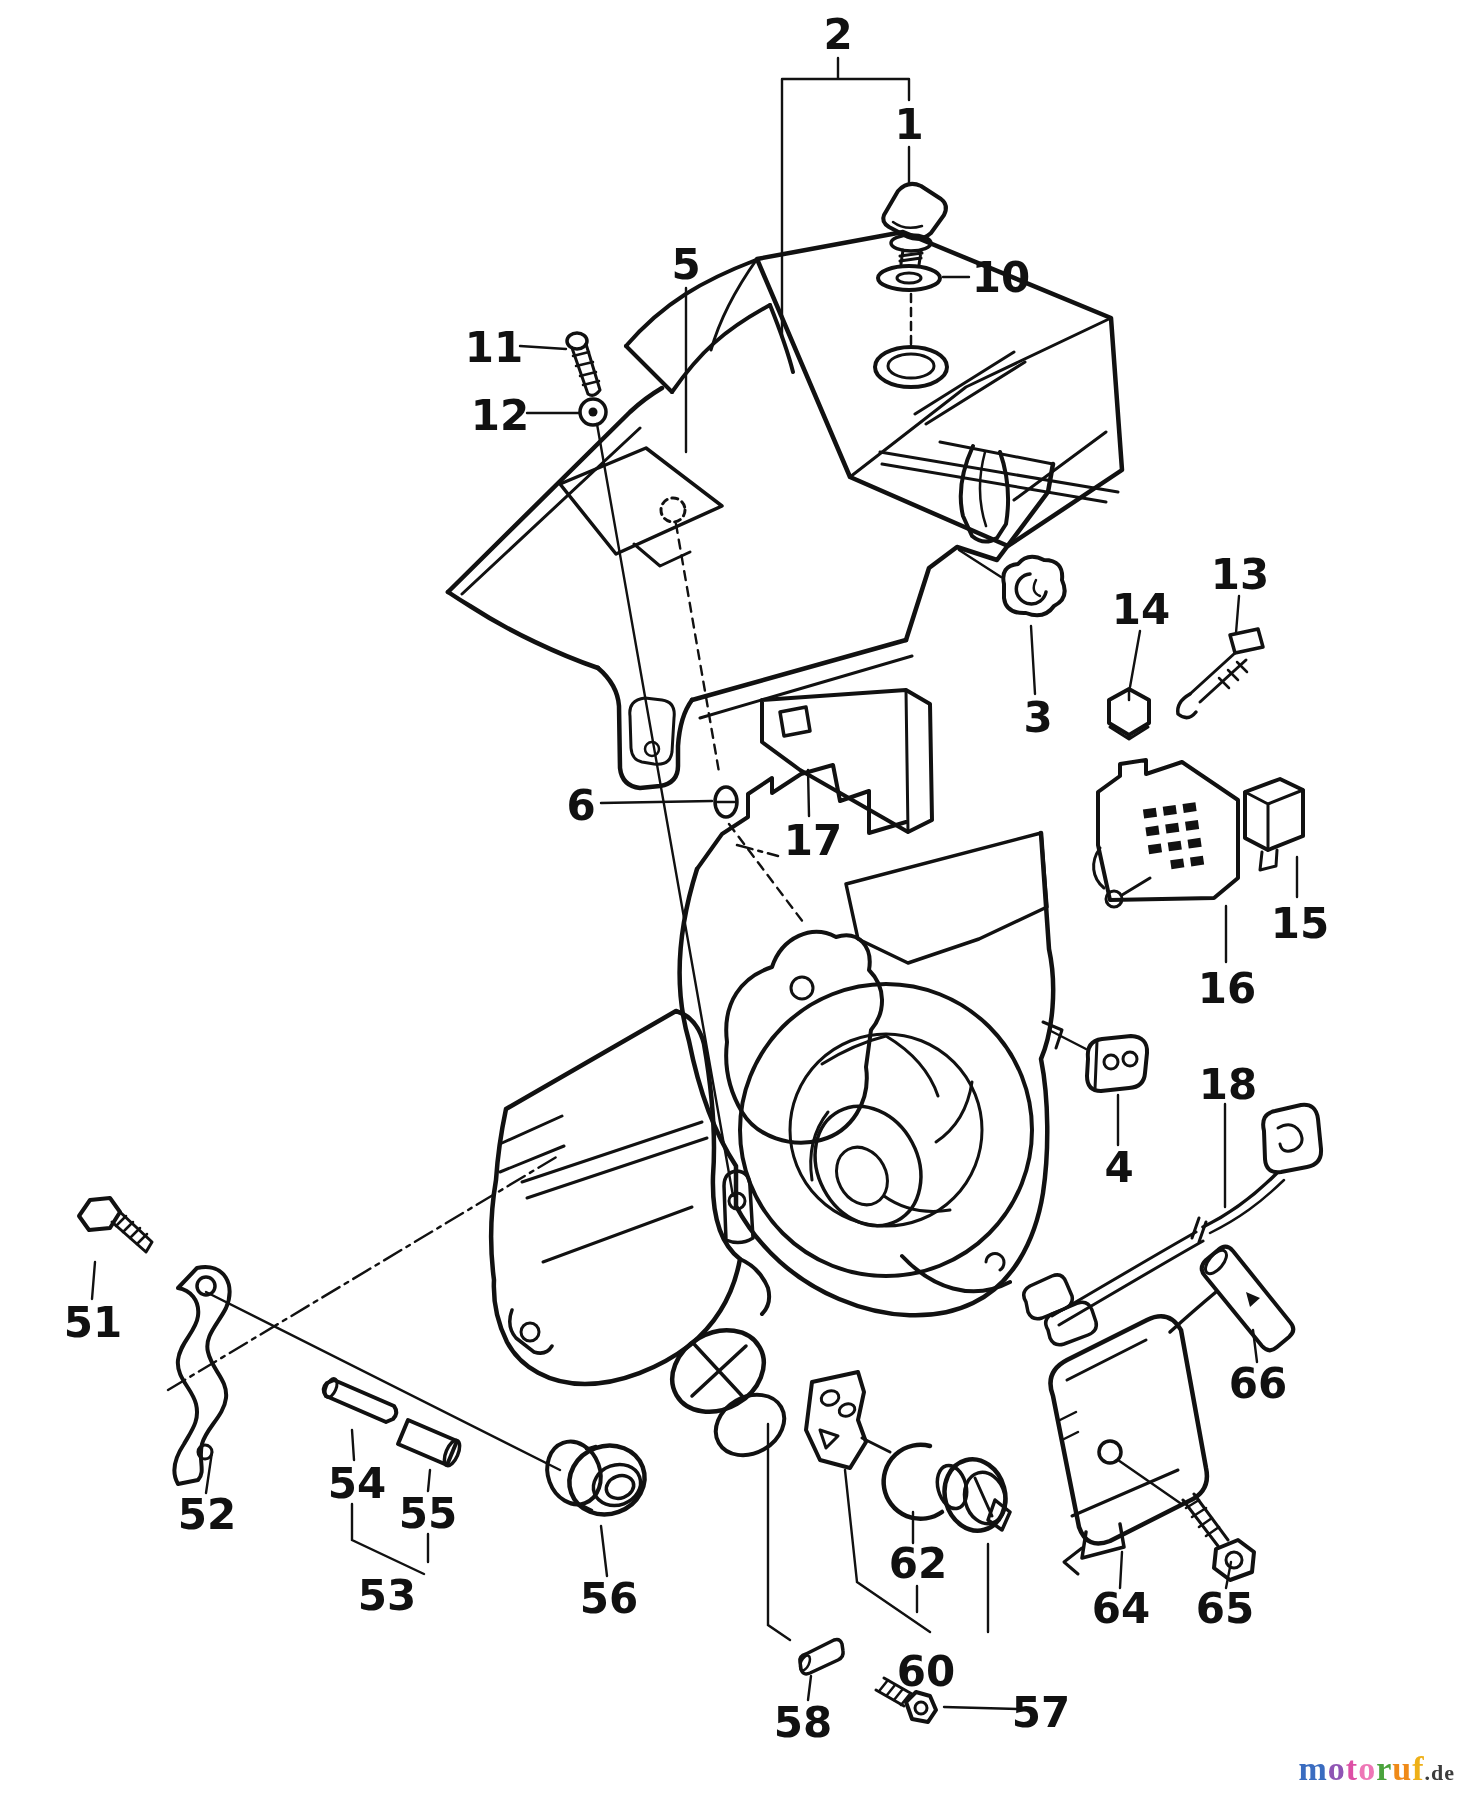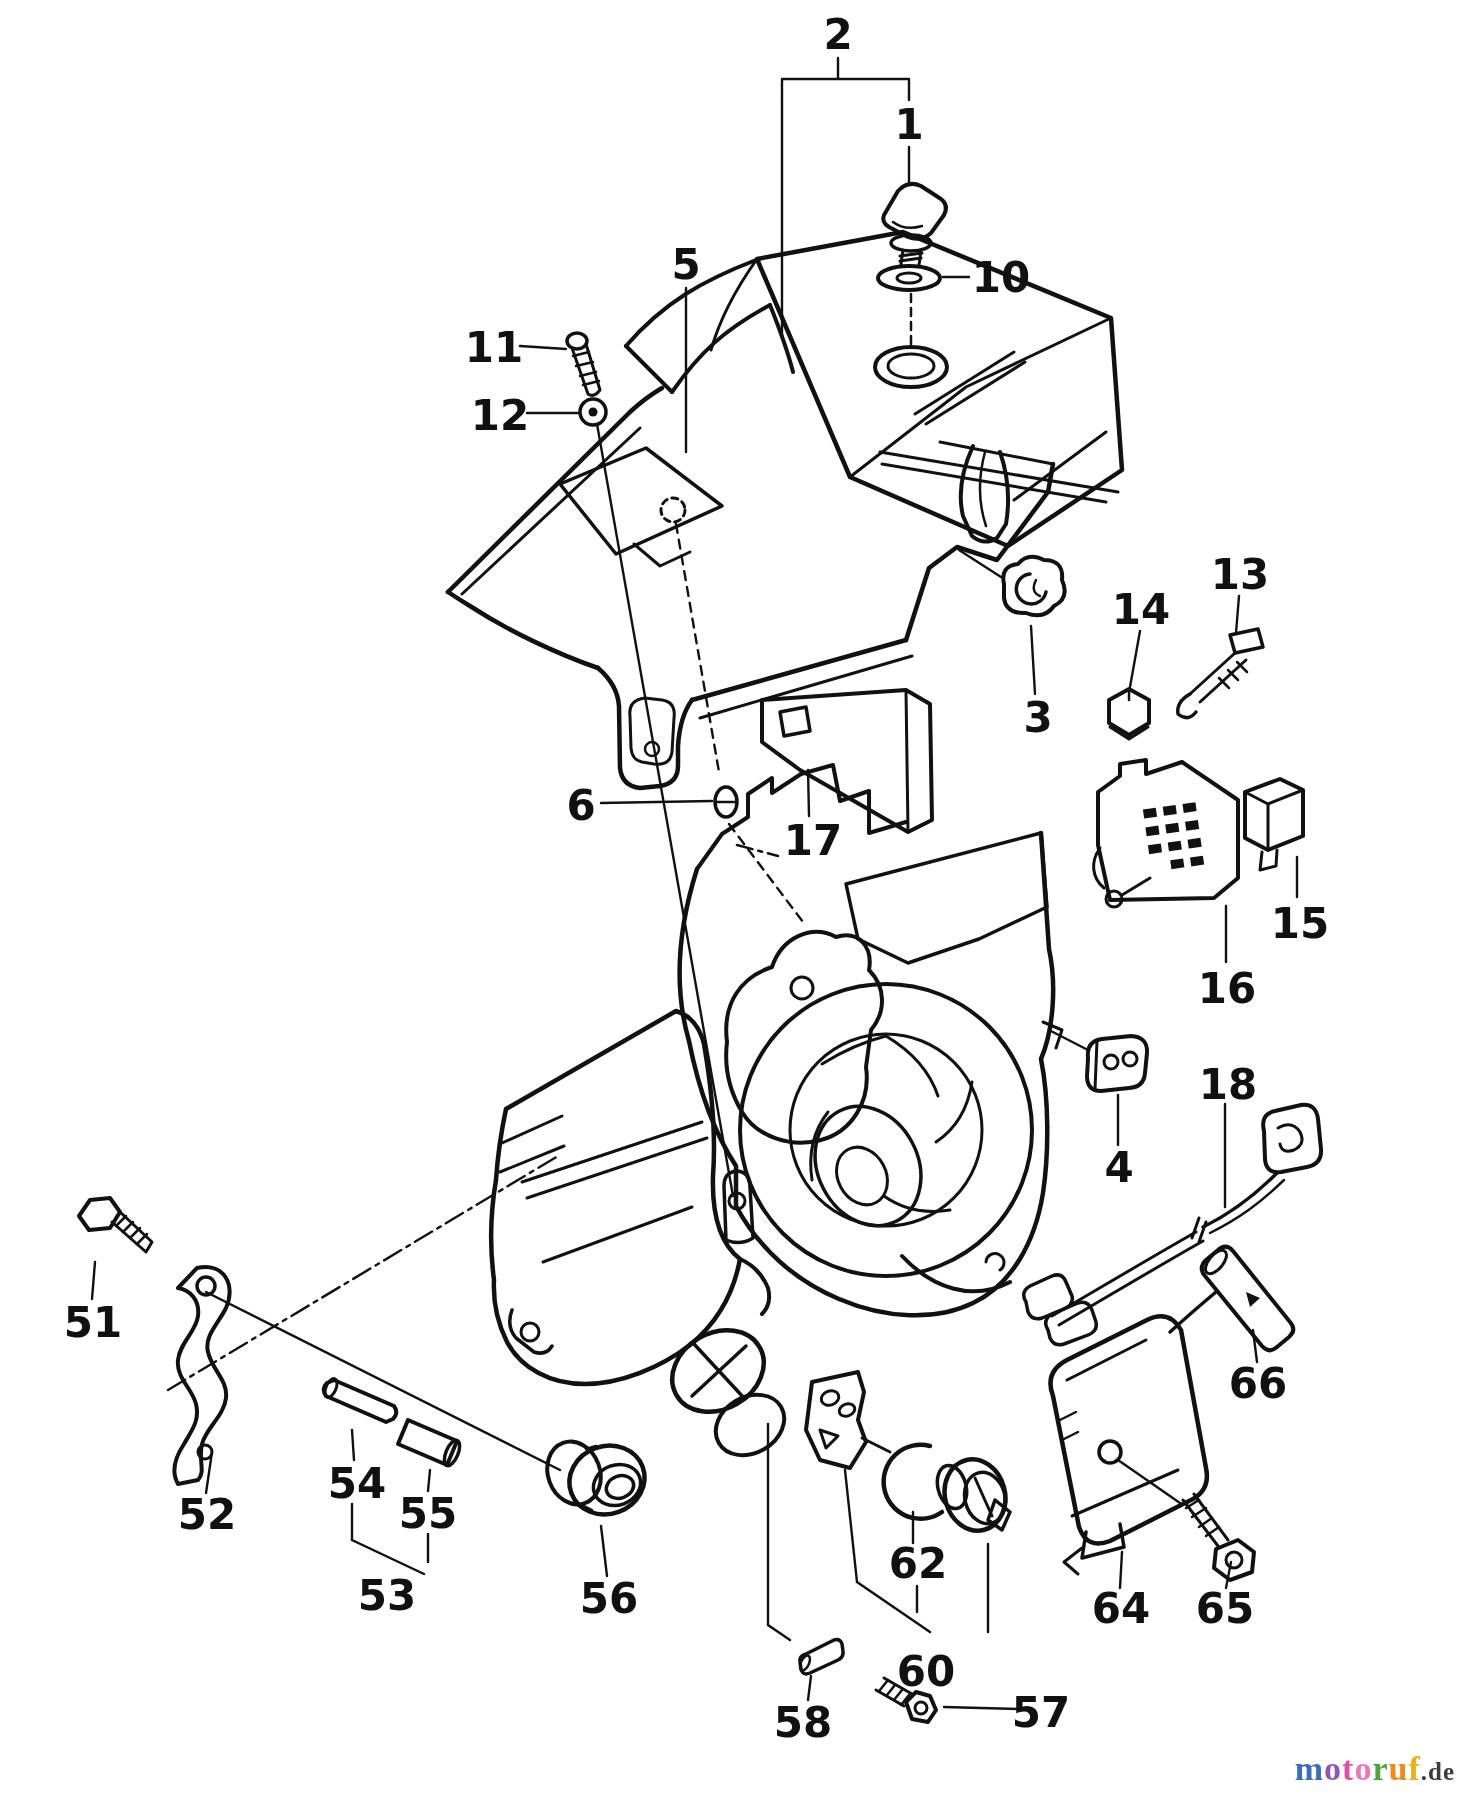--- a/index.html
+++ b/index.html
@@ -7,21 +7,21 @@
          font-family:"DejaVu Sans", sans-serif;}
   #art{position:absolute;left:0;top:0;}
   .ln{stroke:#111;fill:none;stroke-linecap:round;stroke-linejoin:round;}
   .w45{stroke-width:4.5;} .w4{stroke-width:4;} .w35{stroke-width:3.5;}
   .w3{stroke-width:3;} .w25{stroke-width:2.5;}
   .leader{stroke:#111;stroke-width:2.4;fill:none;stroke-linecap:round;}
   .part-label{font-family:"DejaVu Sans", sans-serif;font-weight:bold;font-size:42px;fill:#111;}
   #watermark{position:absolute;right:10px;bottom:12px;
              font-family:"Liberation Serif", serif;font-weight:bold;font-size:34px;
              letter-spacing:1px;user-select:none;}
-  #watermark .suffix{font-size:25px;font-weight:bold;}
+  #watermark .suffix{font-size:22px;font-weight:bold;}
 </style>
 </head>
 <body>
 
 <div id="stage">
 <svg id="art" width="1465" height="1800" viewBox="0 0 1465 1800">
 
   <g>
     <path class="ln w4" d="M884,215 L898,191 Q908,180 921,186 L941,199 Q949,205 944,215 L931,233 Q921,242 908,237 L889,227 Q881,222 884,215 Z"></path>
     <path class="ln w25" d="M893,222 Q905,231 922,226"></path>

